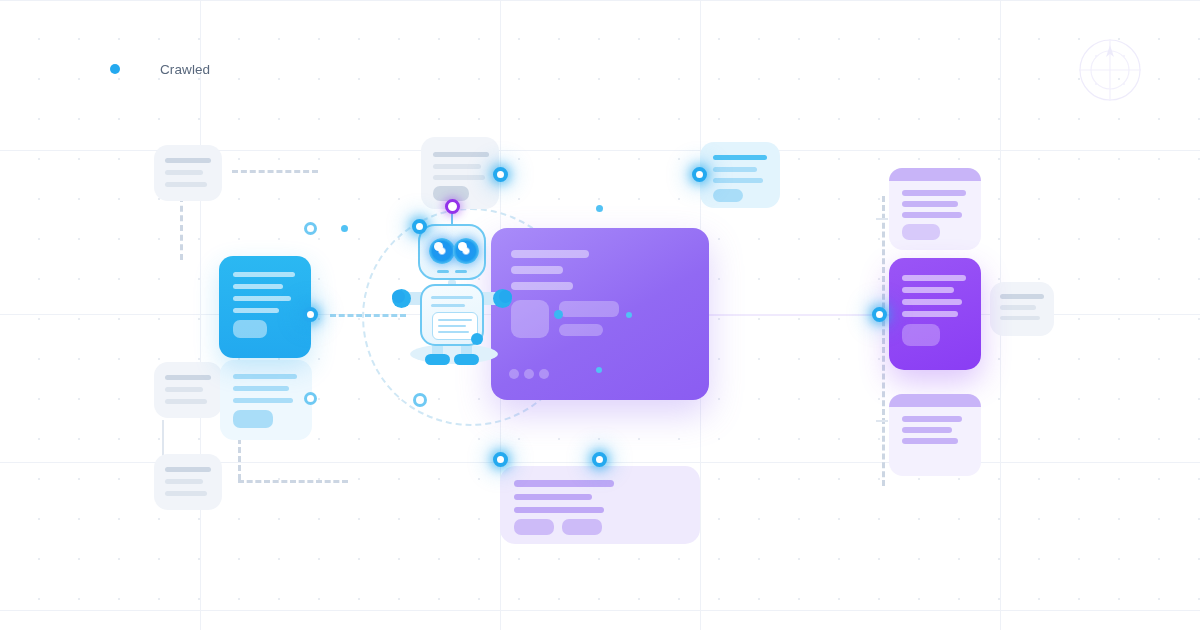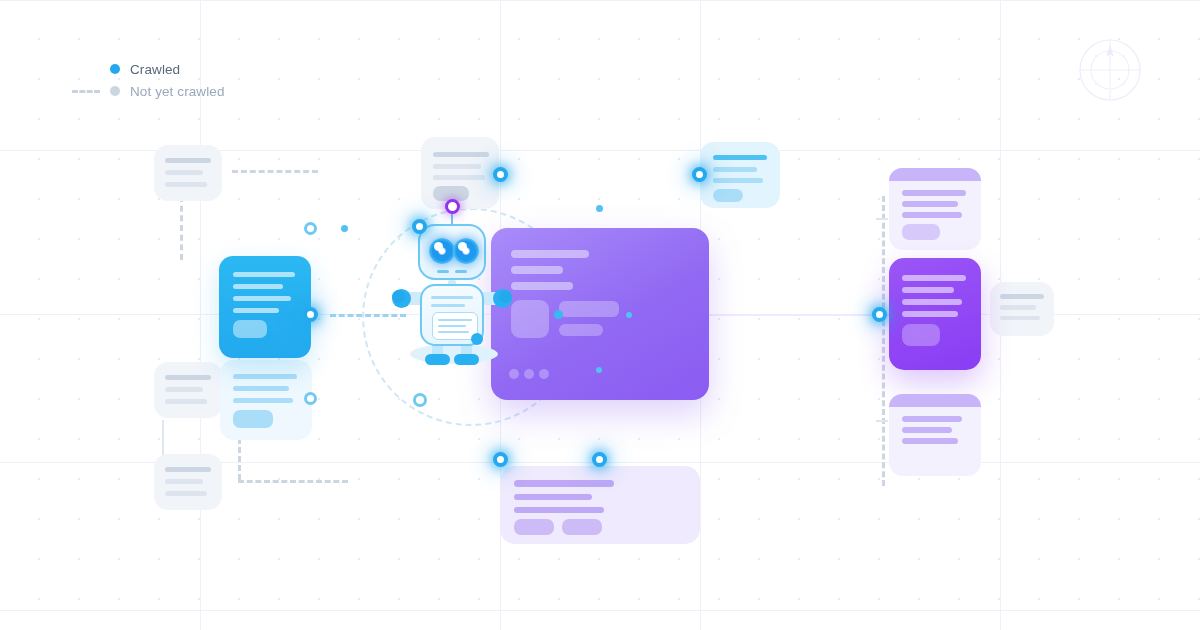--- a/index.html
+++ b/index.html
@@ -29,21 +29,21 @@
   
   .legend{position:absolute;left:72px;top:58px;}
   .legend-row{display:flex;align-items:center;height:22px;}
   .legend-dash{
     width:28px;height:0;border-top:3px dashed #c9d3e0;margin-right:10px;
   }
   .legend-dash.spacer{border-top-color:transparent;}
   .legend-dot{width:10px;height:10px;border-radius:50%;margin-right:10px;}
   .legend-dot.on{background:#24a9ef;}
   .legend-dot.off{background:#ccd6e3;}
-  .legend-label{font-size:13.5px;color:#59687d;letter-spacing:.1px;}
+  .legend-label{font-size:13.5px;color:#59687d;letter-spacing:.1px;margin-left:30px;}
   .legend-label.muted{color:#9aa8bb;}
 
   
   .card{position:absolute;border-radius:14px;box-sizing:border-box;}
   .line{position:absolute;border-radius:4px;}
   .blk{position:absolute;border-radius:7px;}
 
   .card.ghost{background:#f1f4f9;}
   .card.ghost .line{background:#dde4ed;}
   .card.ghost .line.dk{background:#ccd6e3;}
@@ -161,25 +161,20 @@
     <circle cx="18" cy="46" r="1" fill="#e4e0f8"></circle>
     <circle cx="46" cy="46" r="1" fill="#e4e0f8"></circle>
   </svg>
 
   <div class="legend">
     <div class="legend-row">
       <span class="legend-dash spacer"></span>
       <span class="legend-dot on"></span>
       <span class="legend-label">Crawled</span>
     </div>
-    <div class="legend-row">
-      <span class="legend-dash"></span>
-      <span class="legend-dot off"></span>
-      <span class="legend-label muted">Not yet crawled</span>
-    </div>
   </div>
 
   <div class="dash-h" style="left:232px;top:170px;width:86px"></div>
   <div class="dash-v" style="left:180px;top:196px;height:64px"></div>
   <div class="dash-v" style="left:238px;top:438px;height:42px"></div>
   <div class="dash-h" style="left:238px;top:480px;width:110px"></div>
   <div class="solid-h" style="left:162px;top:420px;width:2px;height:52px"></div>
   <div class="dash-h blue" style="left:330px;top:314px;width:76px"></div>
   <div class="dash-v" style="left:882px;top:196px;height:290px"></div>
   <div class="solid-h" style="left:876px;top:218px;width:12px"></div>

